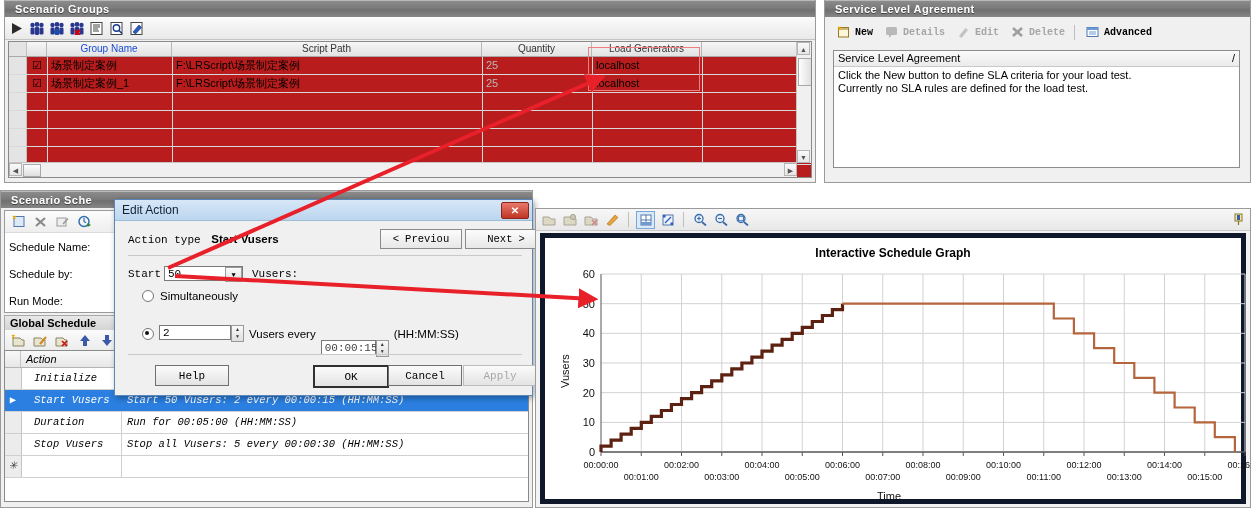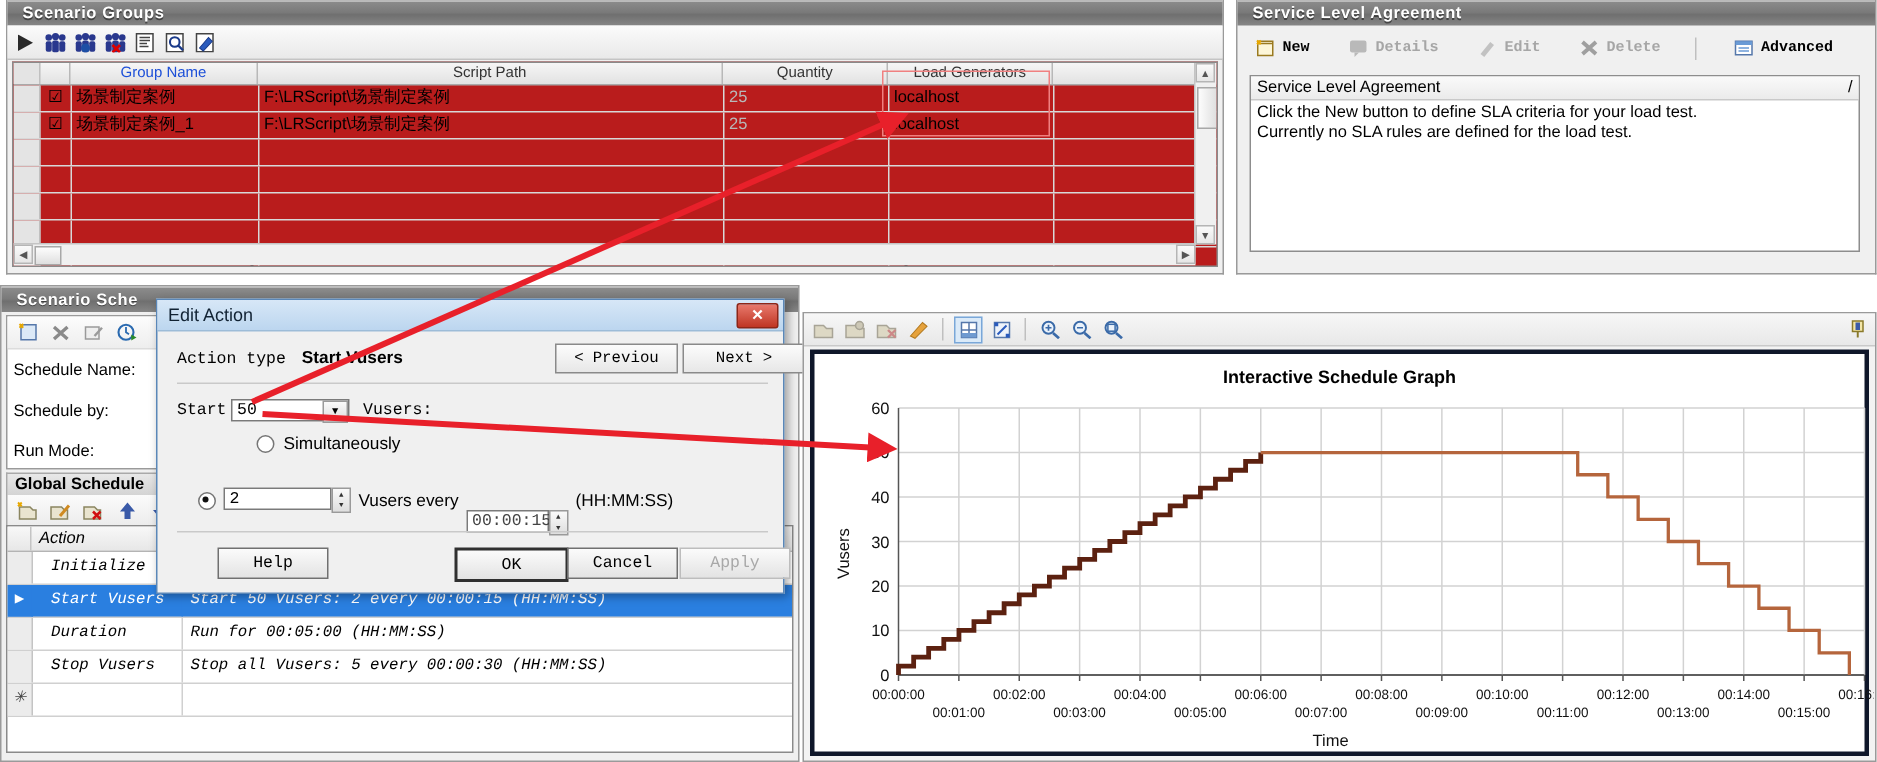--- a/index.html
+++ b/index.html
@@ -44,21 +44,21 @@
   .vscroll{position:absolute;right:0;top:0;width:14px;bottom:14px;background:#f0f0f0;border-left:1px solid #c4c4c4;}
   .vthumb{position:absolute;left:1px;top:16px;width:12px;height:26px;background:linear-gradient(90deg,#fdfdfd,#dfdfdf);border:1px solid #a8a8a8;}
   .arrbtn{position:absolute;left:0;width:13px;height:13px;font-size:7px;text-align:center;line-height:13px;color:#555;background:linear-gradient(180deg,#fafafa,#e6e6e6);border:1px solid #b5b5b5;box-sizing:border-box;}
   .hscroll{position:absolute;left:0;right:14px;bottom:0;height:14px;background:#f0f0f0;border-top:1px solid #c4c4c4;}
   .hthumb{position:absolute;left:14px;top:1px;width:16px;height:11px;background:linear-gradient(180deg,#fdfdfd,#dfdfdf);border:1px solid #a8a8a8;}
   .selcell{position:absolute;border:2px solid #1a1a1a;box-sizing:border-box;}
   .qtybox{position:absolute;border:1px solid #f08080;box-sizing:border-box;pointer-events:none;}
 
   
   #sla{left:824px;top:0;width:427px;height:183px;background:#f0f0f0;border:1px solid #9a9a9a;border-top:none;}
-  .slaToolbar{height:24px;display:flex;align-items:center;gap:16px;padding:3px 6px 0 6px;font-family:"Liberation Mono",monospace;font-size:10px;}
+  .slaToolbar{height:24px;display:flex;align-items:center;gap:2px;padding:3px 6px 0 6px;font-family:"Liberation Mono",monospace;font-size:10px;}
   .slaBtn{display:flex;align-items:center;gap:3px;padding:1px 4px;font-weight:bold;}
   .slaBtn.dis{color:#a6a6a6;}
   .slaBox{position:absolute;left:8px;top:50px;right:10px;height:118px;background:#fff;border:1px solid #8d8d8d;box-sizing:border-box;}
   .slaHdr{height:15px;line-height:15px;background:linear-gradient(180deg,#fafafa,#ebebeb);border-bottom:1px solid #c9c9c9;padding:0 4px;display:flex;justify-content:space-between;font-size:11px;}
   .slaTxt{padding:2px 4px;font-size:11px;line-height:13px;}
 
   
   #sched{left:0;top:190px;width:533px;height:318px;background:#f0f0f0;border:1px solid #9a9a9a;}
   .schTop{position:absolute;left:3px;top:19px;width:305px;height:103px;background:#fff;border:1px solid #9a9a9a;box-sizing:border-box;}
   .schTools{height:21px;display:flex;align-items:center;gap:5px;padding-left:5px;background:linear-gradient(180deg,#fcfcfc,#eeeeee);border-bottom:1px solid #dcdcdc;}
@@ -73,21 +73,21 @@
   .ahc{border-right:1px solid #c4c4c4;font-size:11px;line-height:16px;padding-left:5px;box-sizing:border-box;}
   .arow{display:flex;height:21px;border-bottom:1px solid #d0d0d0;font-family:"Liberation Mono",monospace;font-size:10.5px;}
   .arow .mk{width:16px;background:#ececec;border-right:1px solid #c4c4c4;text-align:center;line-height:21px;color:#444;}
   .arow .an{width:100px;border-right:1px solid #d0d0d0;padding-left:12px;line-height:21px;box-sizing:border-box;}
   .arow .ad{flex:1;padding-left:5px;line-height:21px;}
   .arow.sel{background:#2a7fe0;color:#fff;}
   .arow.sel .mk{background:#2a7fe0;color:#fff;border-right:1px solid #2a7fe0;}
   .arow.sel .an{border-right:1px solid #2a7fe0;}
 
   
-  #dlg{left:104px;top:199px;width:419px;height:197px;background:#f0f0f0;border:1px solid #5a87b8;box-shadow:2px 2px 6px rgba(0,0,0,.35);}
+  #dlg{left:114px;top:199px;width:419px;height:197px;background:#f0f0f0;border:1px solid #5a87b8;box-shadow:2px 2px 6px rgba(0,0,0,.35);}
   .dlgCap{height:20px;background:linear-gradient(180deg,#d7e7f7,#bcd6ef);border-bottom:1px solid #9dbcd8;
           display:flex;align-items:center;justify-content:space-between;padding-left:7px;font-size:12px;color:#123;}
   .xbtn{width:26px;height:15px;margin-right:3px;background:linear-gradient(180deg,#e8796c,#bf3524);border:1px solid #8d2618;border-radius:2px;
         color:#fff;font-size:10px;display:flex;align-items:center;justify-content:center;font-weight:bold;}
   .dlgBody{position:relative;height:176px;font-family:"Liberation Mono",monospace;font-size:11px;}
   .navBtn{width:80px;height:18px;border:1px solid #8a8a8a;background:linear-gradient(180deg,#fcfcfc,#e7e7e7);
           display:flex;align-items:center;justify-content:center;gap:6px;font-size:10.5px;font-family:"Liberation Mono",monospace;}
   .hr{position:absolute;height:1px;background:#c9c9c9;}
   .inp{border:1px solid #7a7a7a;background:#fff;height:15px;line-height:15px;font-size:11px;padding-left:3px;box-sizing:border-box;font-family:"Liberation Mono",monospace;}
   .ddbtn{width:15px;height:13px;border:1px solid #9a9a9a;background:linear-gradient(180deg,#fafafa,#dedede);font-size:7px;display:flex;align-items:center;justify-content:center;}
@@ -96,21 +96,21 @@
   .radio{width:10px;height:10px;border:1px solid #767676;border-radius:50%;background:#fff;display:inline-block;position:relative;}
   .radio.on::after{content:"";position:absolute;left:2px;top:2px;width:4px;height:4px;border-radius:50%;background:#111;}
   .dbtn{width:72px;height:19px;border:1px solid #707070;background:linear-gradient(180deg,#fbfbfb,#e3e3e3);
         display:flex;align-items:center;justify-content:center;font-size:11px;font-family:"Liberation Mono",monospace;}
   .dbtn.def{border:2px solid #303030;}
   .dbtn.dis{color:#a8a8a8;}
 
   
   #graph{left:535px;top:208px;width:716px;height:300px;background:#f3f3f3;border:1px solid #9a9a9a;}
   .gTools{height:21px;display:flex;align-items:center;gap:4px;padding-left:5px;background:linear-gradient(180deg,#f7f7f7,#e8e8e8);border-bottom:1px solid #c9c9c9;}
-  .gArea{position:absolute;left:4px;top:24px;right:4px;bottom:3px;background:#fff;border:3px solid #0f172a;box-sizing:border-box;}
+  .gArea{position:absolute;left:4px;top:24px;right:4px;bottom:3px;background:#fff;border:5px solid #0f172a;box-sizing:border-box;}
   .gTitle{text-align:center;font-weight:bold;font-size:12px;margin-top:8px;}
   .ylab{position:absolute;font-size:11px;color:#111;transform:rotate(-90deg);transform-origin:left top;white-space:nowrap;}
   .xaxislab{position:absolute;font-size:11px;color:#111;}
   .pin{position:absolute;right:4px;top:3px;width:15px;height:15px;display:flex;align-items:center;justify-content:center;}
   .redarrow{position:absolute;left:0;top:0;pointer-events:none;}
 </style>
 </head>
 <body>
 
 <div class="panel" id="scenarioGroups">
@@ -450,21 +450,21 @@
 
     <div style="position:absolute;left:13px;top:45px;display:flex;align-items:center;">
       <span>Start</span>
       <span style="position:relative;margin-left:3px;">
         <span class="inp" style="display:inline-block;width:79px;">50</span>
         <span class="ddbtn" style="position:absolute;right:1px;top:1px;">▼</span>
       </span>
       <span style="margin-left:9px;">Vusers:</span>
     </div>
 
-    <div style="position:absolute;left:27px;top:69px;display:flex;align-items:flex-start;gap:6px;margin-left:39px;">
+    <div style="position:absolute;left:27px;top:69px;display:flex;align-items:flex-start;gap:6px;">
       <span class="radio"></span>
       <span style="font-family:'Liberation Sans',sans-serif;font-size:11.5px;">Simultaneously</span>
     </div>
 
     <div style="position:absolute;left:27px;top:89px;display:flex;align-items:center;gap:5px;">
       <span class="radio on"></span>
       <span style="position:relative;display:inline-flex;">
         <span class="inp" style="display:inline-block;width:72px;">2</span>
         <span class="spin">
             <div>▲</div>

